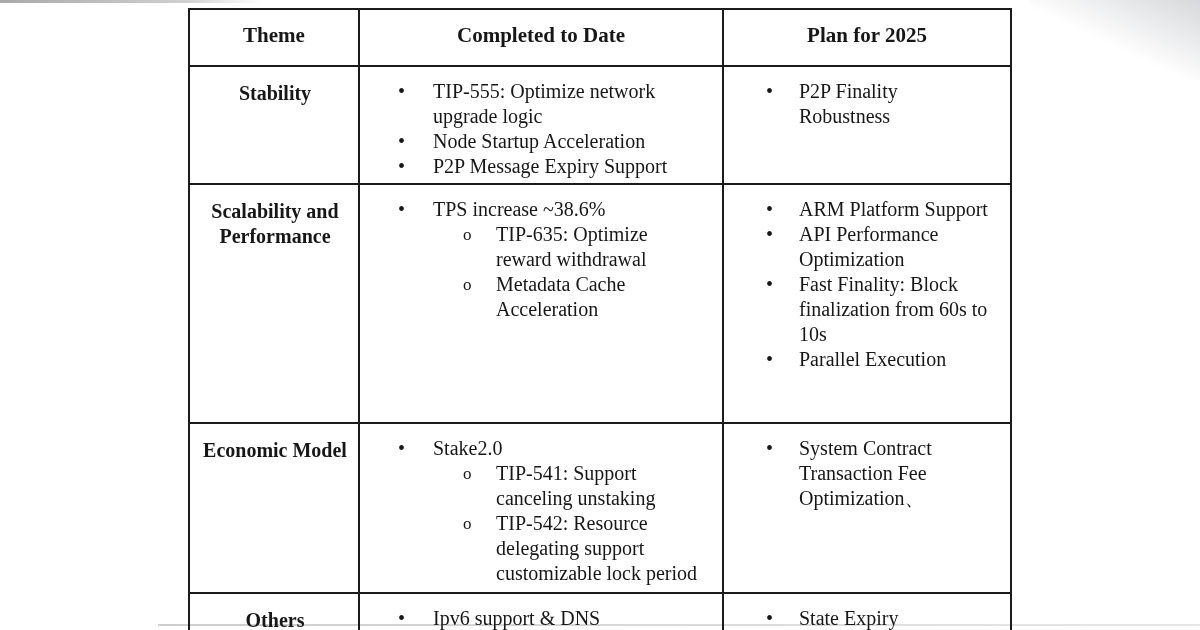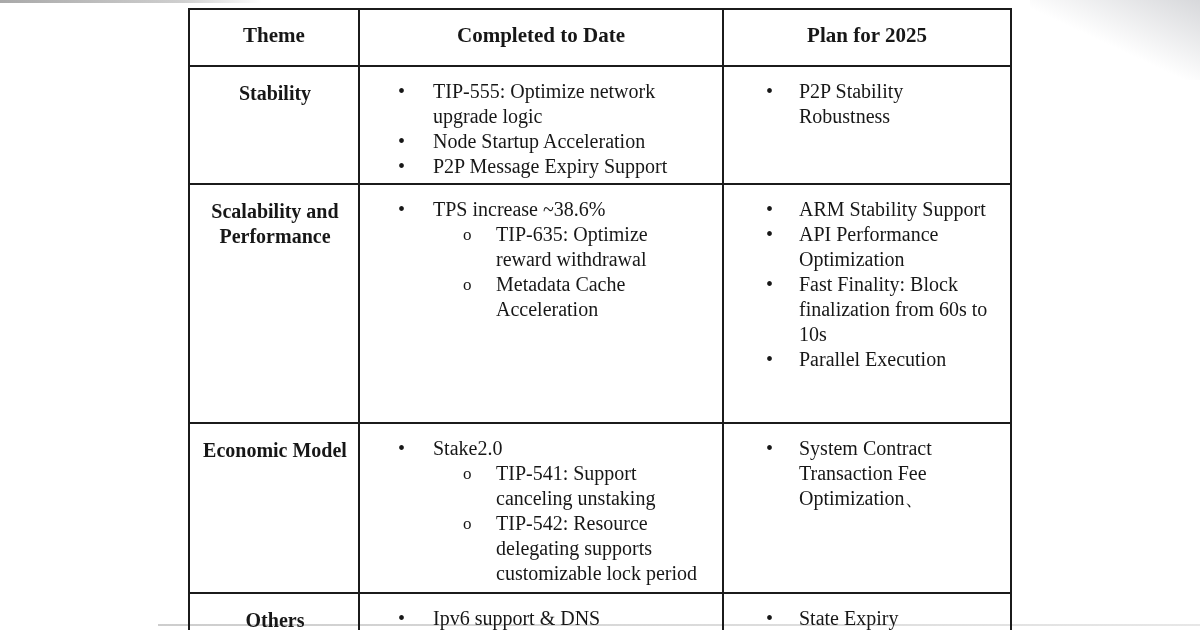--- a/index.html
+++ b/index.html
@@ -111,21 +111,21 @@
               <span class="txt">Node Startup Acceleration</span>
             </div>
             <div class="item lvl1">
               <span class="marker">•</span>
               <span class="txt">P2P Message Expiry Support</span>
             </div>
           </td>
           <td class="plan">
             <div class="item lvl1">
               <span class="marker">•</span>
-              <span class="txt">P2P Stability
+              <span class="txt">P2P Finality
 Robustness</span>
             </div>
           </td>
         </tr>
         <tr>
           <th class="theme">Scalability and Performance</th>
           <td class="completed">
             <div class="item lvl1">
               <span class="marker">•</span>
               <span class="txt">TPS increase ~38.6%</span>
@@ -137,21 +137,21 @@
             </div>
             <div class="item lvl2">
               <span class="marker">o</span>
               <span class="txt">Metadata Cache
 Acceleration</span>
             </div>
           </td>
           <td class="plan">
             <div class="item lvl1">
               <span class="marker">•</span>
-              <span class="txt">ARM Stability Support</span>
+              <span class="txt">ARM Platform Support</span>
             </div>
             <div class="item lvl1">
               <span class="marker">•</span>
               <span class="txt">API Performance
 Optimization</span>
             </div>
             <div class="item lvl1">
               <span class="marker">•</span>
               <span class="txt">Fast Finality: Block
 finalization from 60s to
@@ -171,21 +171,21 @@
               <span class="txt">Stake2.0</span>
             </div>
             <div class="item lvl2">
               <span class="marker">o</span>
               <span class="txt">TIP-541: Support
 canceling unstaking</span>
             </div>
             <div class="item lvl2">
               <span class="marker">o</span>
               <span class="txt">TIP-542: Resource
-delegating supports
+delegating support
 customizable lock period</span>
             </div>
           </td>
           <td class="plan">
             <div class="item lvl1">
               <span class="marker">•</span>
               <span class="txt">System Contract
 Transaction Fee
 Optimization、</span>
             </div>

